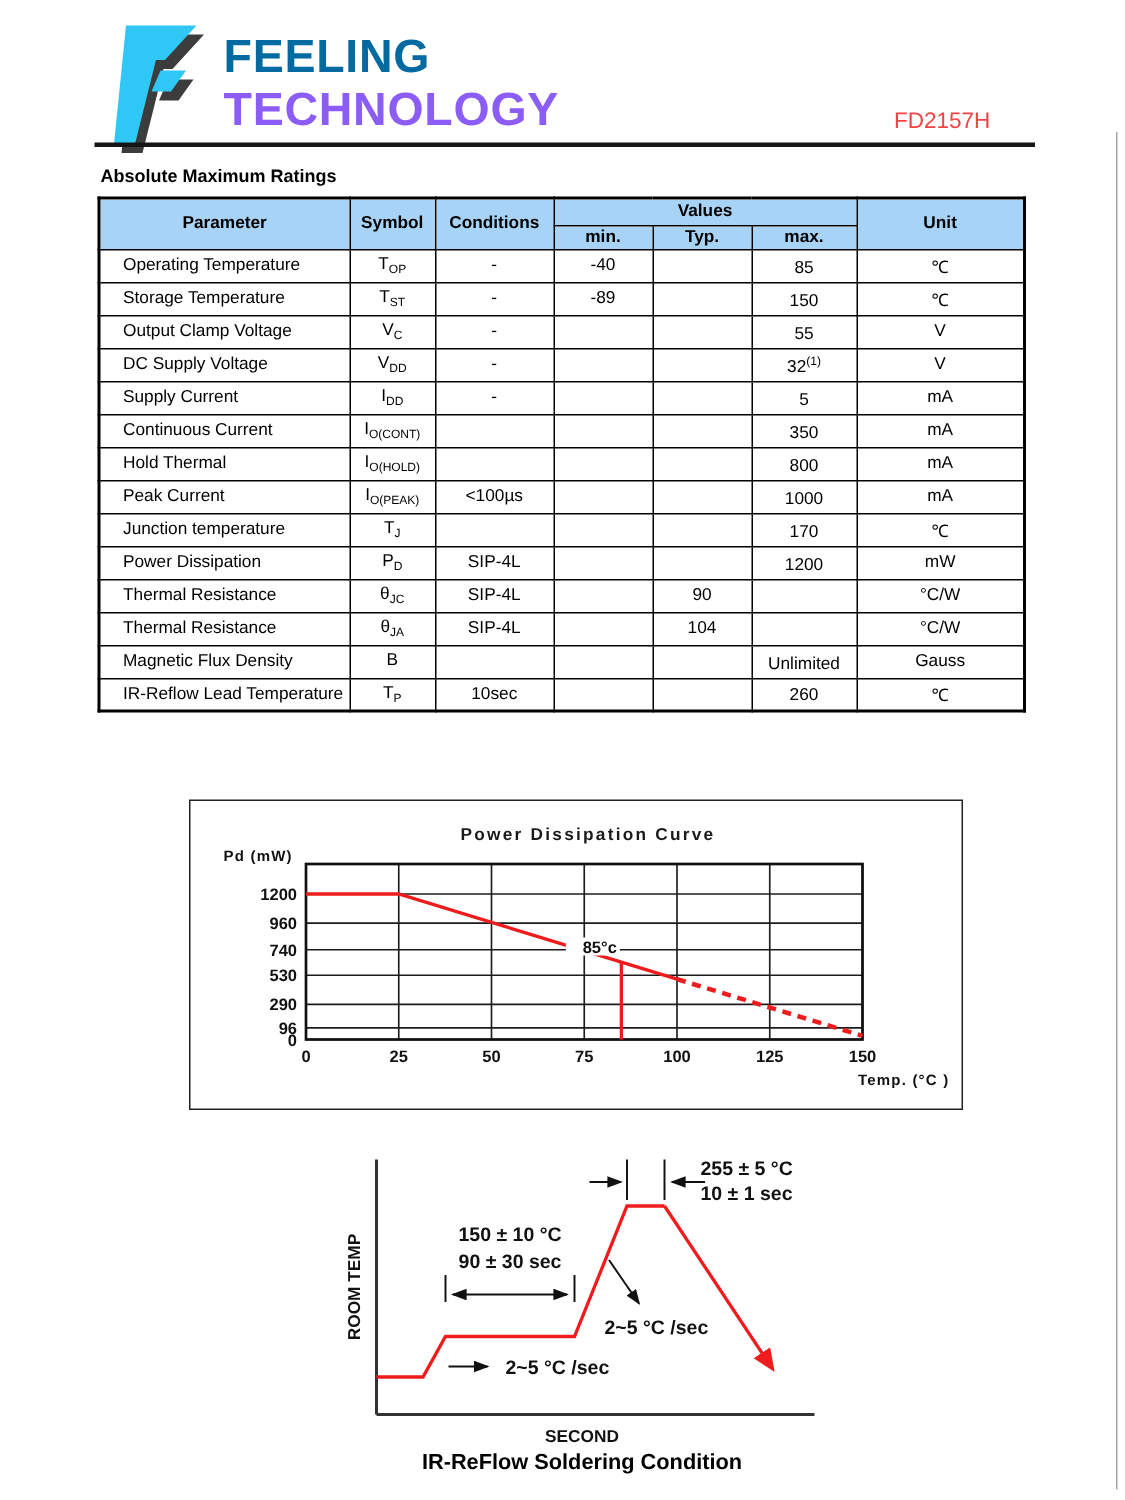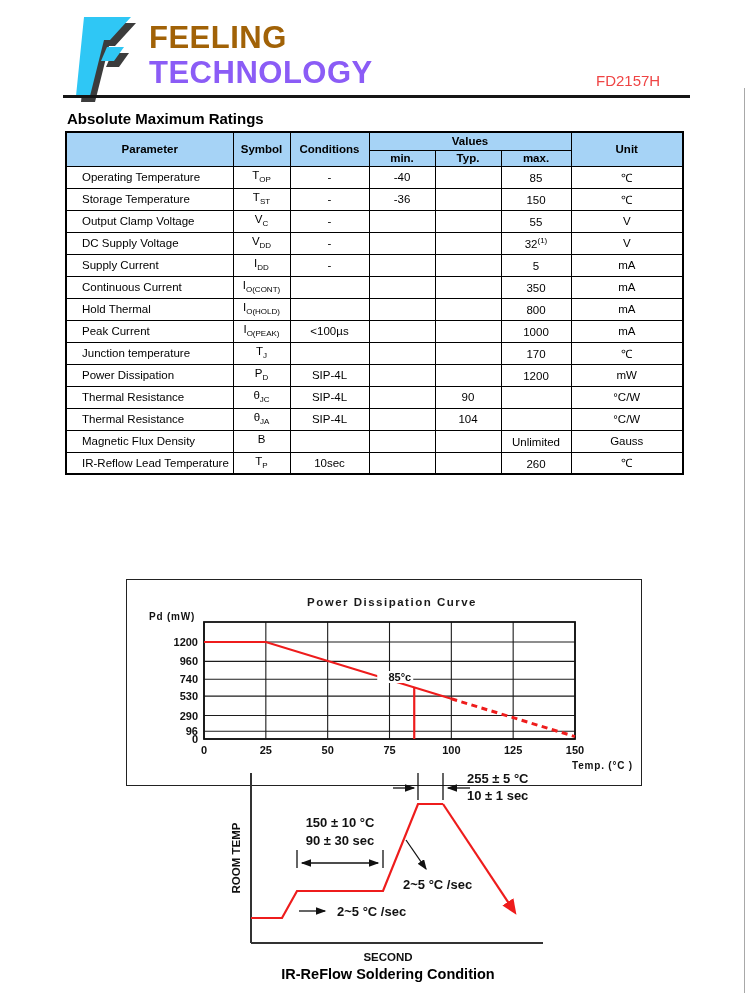--- a/index.html
+++ b/index.html
@@ -3,49 +3,49 @@
 <meta charset="utf-8">
 <style>
   * { margin:0; padding:0; box-sizing:border-box; }
   html,body { background:#fff; }
   .page { position:relative; width:750px; height:1000px; background:#fff;
           font-family:"Liberation Sans", sans-serif; overflow:hidden; }
 
   
   .logo { position:absolute; left:74px; top:14px; }
   .brand1 { position:absolute; left:149px; top:20px; font-size:31px; font-weight:bold;
-            color:#a16207; letter-spacing:.5px; }
+            color:#0369a1; letter-spacing:.5px; }
   .brand2 { position:absolute; left:149px; top:55px; font-size:31px; font-weight:bold;
             color:#8b5cf6; letter-spacing:.5px; }
   .part  { position:absolute; left:596px; top:72px; font-size:15px; color:#ef4444; }
   .rule  { position:absolute; left:63px; top:95px; width:627px; height:3px; background:#151515; }
   .edge-artifact { position:absolute; left:744px; top:88px; width:1px; height:905px; background:#a8a8a8; }
 
   
-  .sect { position:absolute; left:67px; top:110px; font-size:15px; font-weight:bold; color:#000; }
+  .sect { position:absolute; left:67px; top:110px; font-size:12px; font-weight:bold; color:#000; }
 
   
   .tblwrap { position:absolute; left:65px; top:131px; }
   table { border-collapse:collapse; table-layout:fixed; border:2px solid #000; }
   th, td { border:1px solid #000; font-size:11.5px; color:#000; text-align:center;
            white-space:nowrap; overflow:hidden; padding:0; }
   thead th { background:#A6D3F6; font-weight:bold; }
   tr.h1 th { height:18px; }
   tr.h2 th { height:16px;margin-top:12px; }
   tbody td { height:22px; font-weight:normal; }
   td.c-param { text-align:left; padding-left:15px; }
   .ss { font-size:8px; }
 
   
   .note { position:absolute; left:67px; top:497px; font-size:11.5px; font-style:italic; color:#000; }
   .note b { font-weight:bold; }
 
   
   .chart { position:absolute; left:126px; top:533px; width:516px; height:207px;
-           border:1.5px solid #222; background:#fff;margin-top:46px; }
+           border:1.5px solid #222; background:#fff; }
   .gl    { stroke:#1c1c1c; stroke-width:1.1; }
   .frame { fill:none; stroke:#111; stroke-width:1.8; }
   .red   { stroke:#EE1C1C; stroke-width:2.2; fill:none; }
   .dash  { stroke-width:3; stroke-dasharray:6 4.5; }
   .tick  { font:bold 11px "Liberation Sans", sans-serif; fill:#111; }
   .mlab  { font:bold 11px "Liberation Sans", sans-serif; fill:#111; }
   .ctitle{ font:bold 11.5px "Liberation Sans", sans-serif; letter-spacing:1.5px; fill:#1a1a1a; }
   .clab  { font:bold 10px "Liberation Sans", sans-serif; letter-spacing:.8px; fill:#111; }
 
   
@@ -112,21 +112,21 @@
       <td class="c-cond">-</td>
       <td class="c-min">-40</td>
       <td class="c-typ"></td>
       <td><span class="c-max-v">85</span><sup class="c-max-s ss"></sup></td>
       <td class="c-unit">℃</td>
     </tr>
           <tr>
       <td class="c-param">Storage Temperature</td>
       <td><span class="c-sym-b">T</span><sub class="c-sym-s ss">ST</sub></td>
       <td class="c-cond">-</td>
-      <td class="c-min">-36</td>
+      <td class="c-min">-89</td>
       <td class="c-typ"></td>
       <td><span class="c-max-v">150</span><sup class="c-max-s ss"></sup></td>
       <td class="c-unit">℃</td>
     </tr>
           <tr>
       <td class="c-param">Output Clamp Voltage</td>
       <td><span class="c-sym-b">V</span><sub class="c-sym-s ss">C</sub></td>
       <td class="c-cond">-</td>
       <td class="c-min"></td>
       <td class="c-typ"></td>

